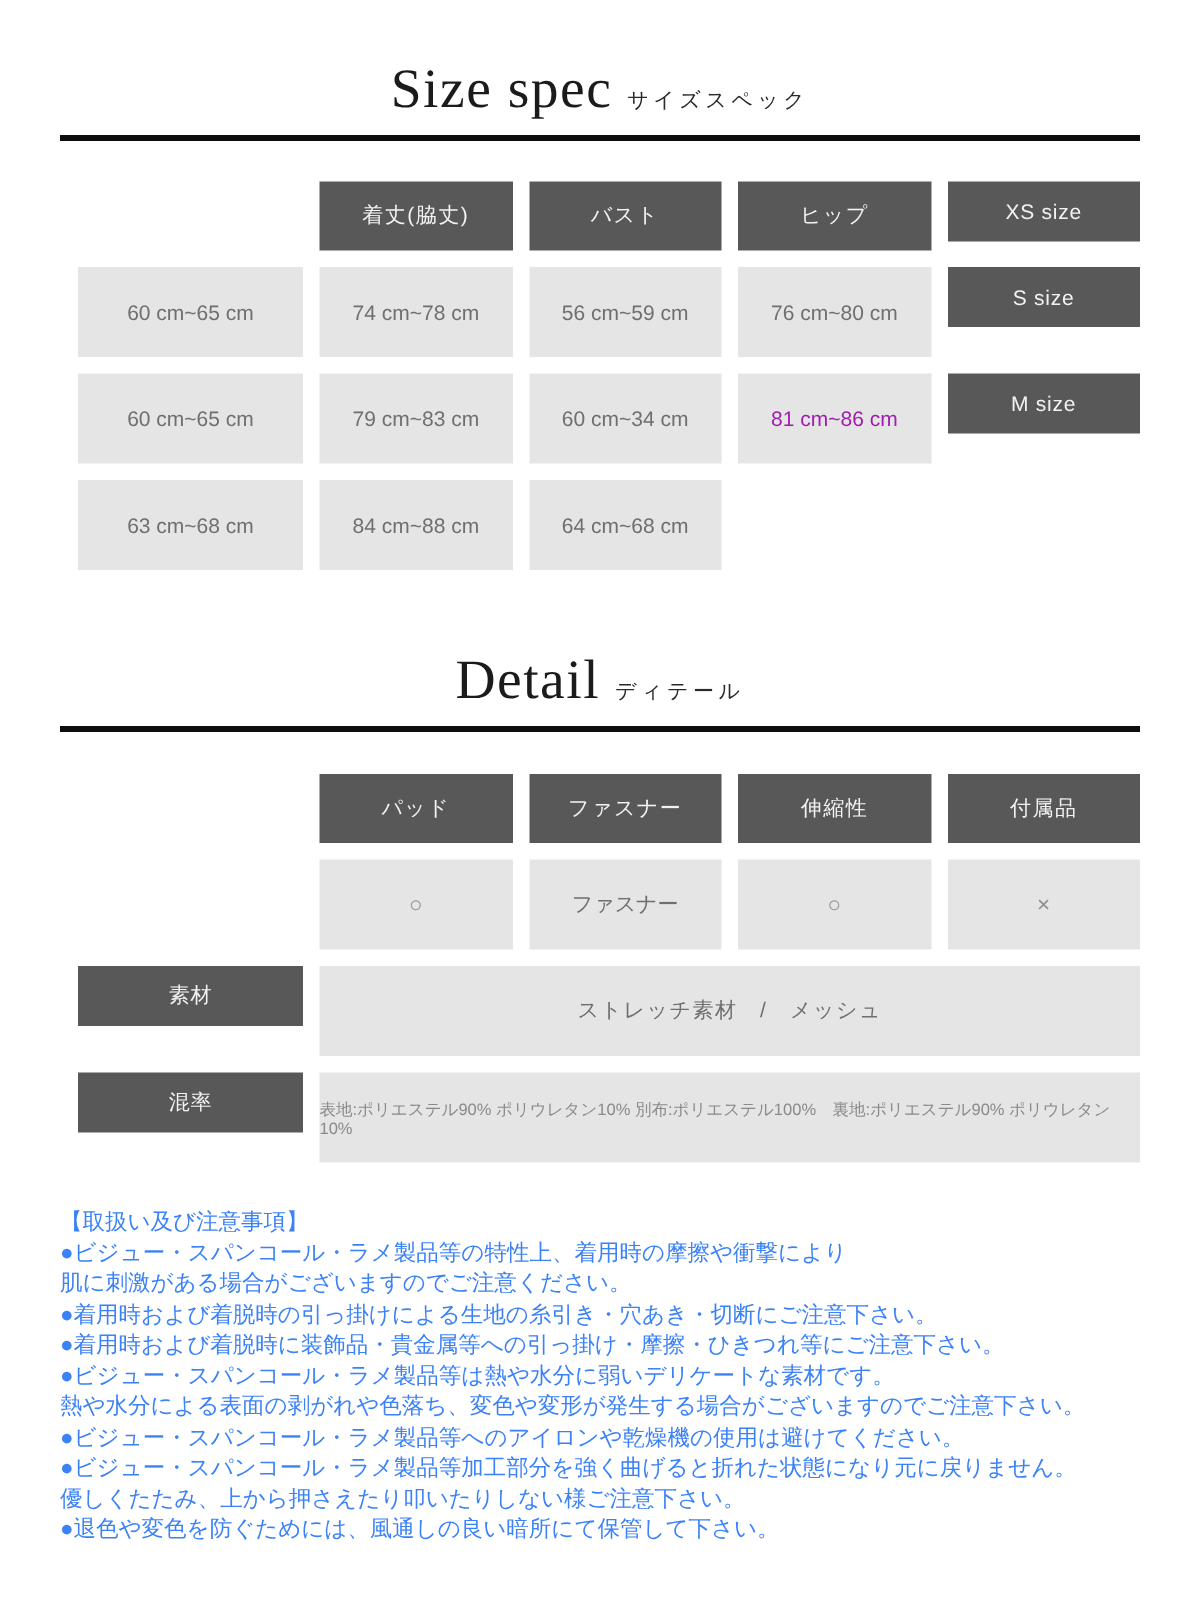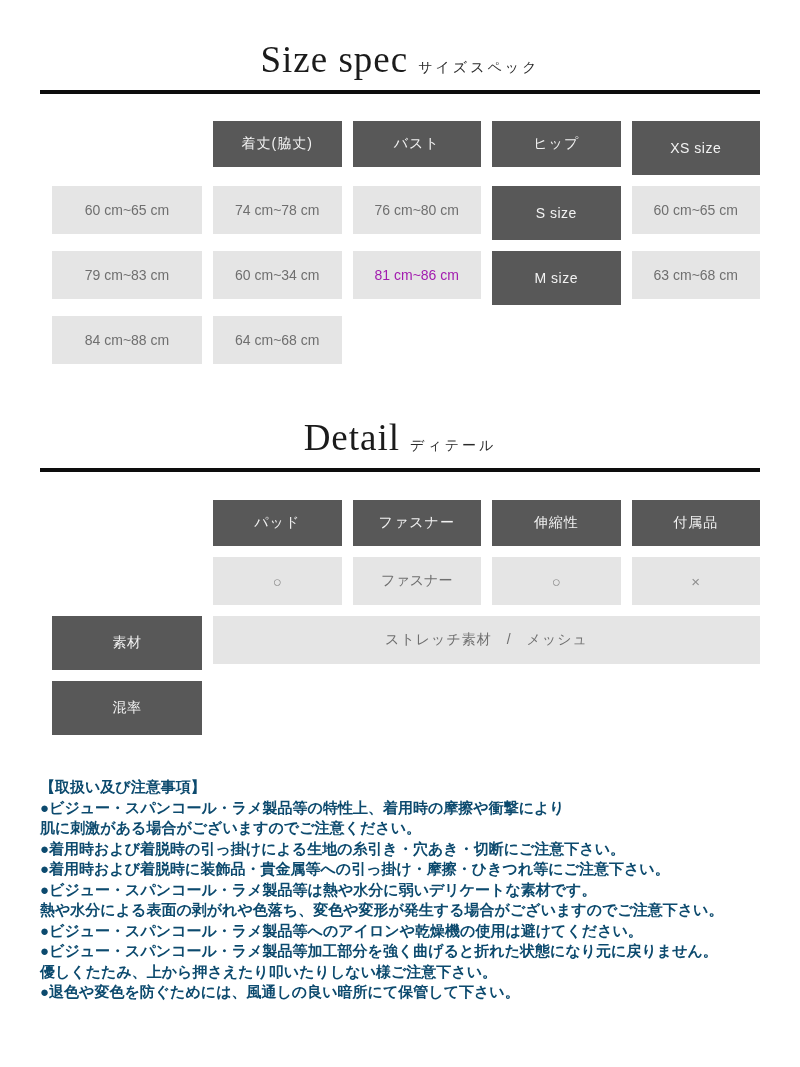--- a/index.html
+++ b/index.html
@@ -42,52 +42,51 @@
     background:#585858;
     color:#f2f2f2;
     height:46px;
     display:flex;align-items:center;justify-content:center;
     font-size:14px;
     letter-spacing:1px;
   }
   .rh{
     background:#585858;
     color:#f2f2f2;
-    height:54px;
+    height:40px;
     display:flex;align-items:center;justify-content:center;
     font-size:14px;
     letter-spacing:0.5px;
   }
   .td{
     background:#e5e5e5;
     color:#6f6f6f;
-    height:48px;
+    height:60px;
     display:flex;align-items:center;justify-content:center;
     font-size:14px;
   }
   .td.muted{color:#a21caf;}
   .td.sym{font-size:15px;color:#8f8f8f;}
   .td.wide{grid-column:2 / -1;letter-spacing:1px;}
   .td.small{
     grid-column:2 / -1;
     font-size:11px;
     color:#8a8a8a;
     letter-spacing:0;
   }
   .spacer{height:46px;}
   .size-block{padding-top:38px;}
   .size-table{margin-top:27px;}
   .detail-block{margin-top:52px;}
   .detail-table{margin-top:28px;}
   .notes{
-    margin:42px 40px 0 40px;
+    margin:30px 40px 0 40px;
     font-size:15px;
     line-height:20.5px;
-    color:#0c4a6e;
-    font-weight:bold;
+    color:#3b82f6;
   }
   .notes div{white-space:nowrap;}
 </style>
 </head>
 <body>
 
 <div class="size-block">
   <div class="section-title">
     <span class="title-en">Size spec</span><span class="title-ja">サイズスペック</span>
   </div>
@@ -95,20 +94,21 @@
 
   <div class="spec-grid size-table">
     <div class="spacer"></div>
     <div class="th">着丈(脇丈)</div>
     <div class="th">バスト</div>
     <div class="th">ヒップ</div>
 
     <div class="rh">XS size</div>
     <div class="td">60 cm~65 cm</div>
     <div class="td">74 cm~78 cm</div>
+    <div class="td">56 cm~59 cm</div>
     <div class="td">76 cm~80 cm</div>
 
     <div class="rh">S size</div>
     <div class="td">60 cm~65 cm</div>
     <div class="td">79 cm~83 cm</div>
     <div class="td">60 cm~34 cm</div>
     <div class="td muted">81 cm~86 cm</div>
 
     <div class="rh">M size</div>
     <div class="td">63 cm~68 cm</div>
@@ -133,20 +133,21 @@
     <div class="spacer" style="height:44px;"></div>
     <div class="td sym">○</div>
     <div class="td">ファスナー</div>
     <div class="td sym">○</div>
     <div class="td sym">×</div>
 
     <div class="rh">素材</div>
     <div class="td wide">ストレッチ素材　/　メッシュ</div>
 
     <div class="rh">混率</div>
+    <div class="td small">表地:ポリエステル90% ポリウレタン10% 別布:ポリエステル100%　裏地:ポリエステル90% ポリウレタン10%</div>
   </div>
 </div>
 
 <div class="notes">
   <div>【取扱い及び注意事項】</div>
   <div>●ビジュー・スパンコール・ラメ製品等の特性上、着用時の摩擦や衝撃により</div>
   <div>肌に刺激がある場合がございますのでご注意ください。</div>
   <div>●着用時および着脱時の引っ掛けによる生地の糸引き・穴あき・切断にご注意下さい。</div>
   <div>●着用時および着脱時に装飾品・貴金属等への引っ掛け・摩擦・ひきつれ等にご注意下さい。</div>
   <div>●ビジュー・スパンコール・ラメ製品等は熱や水分に弱いデリケートな素材です。</div>

